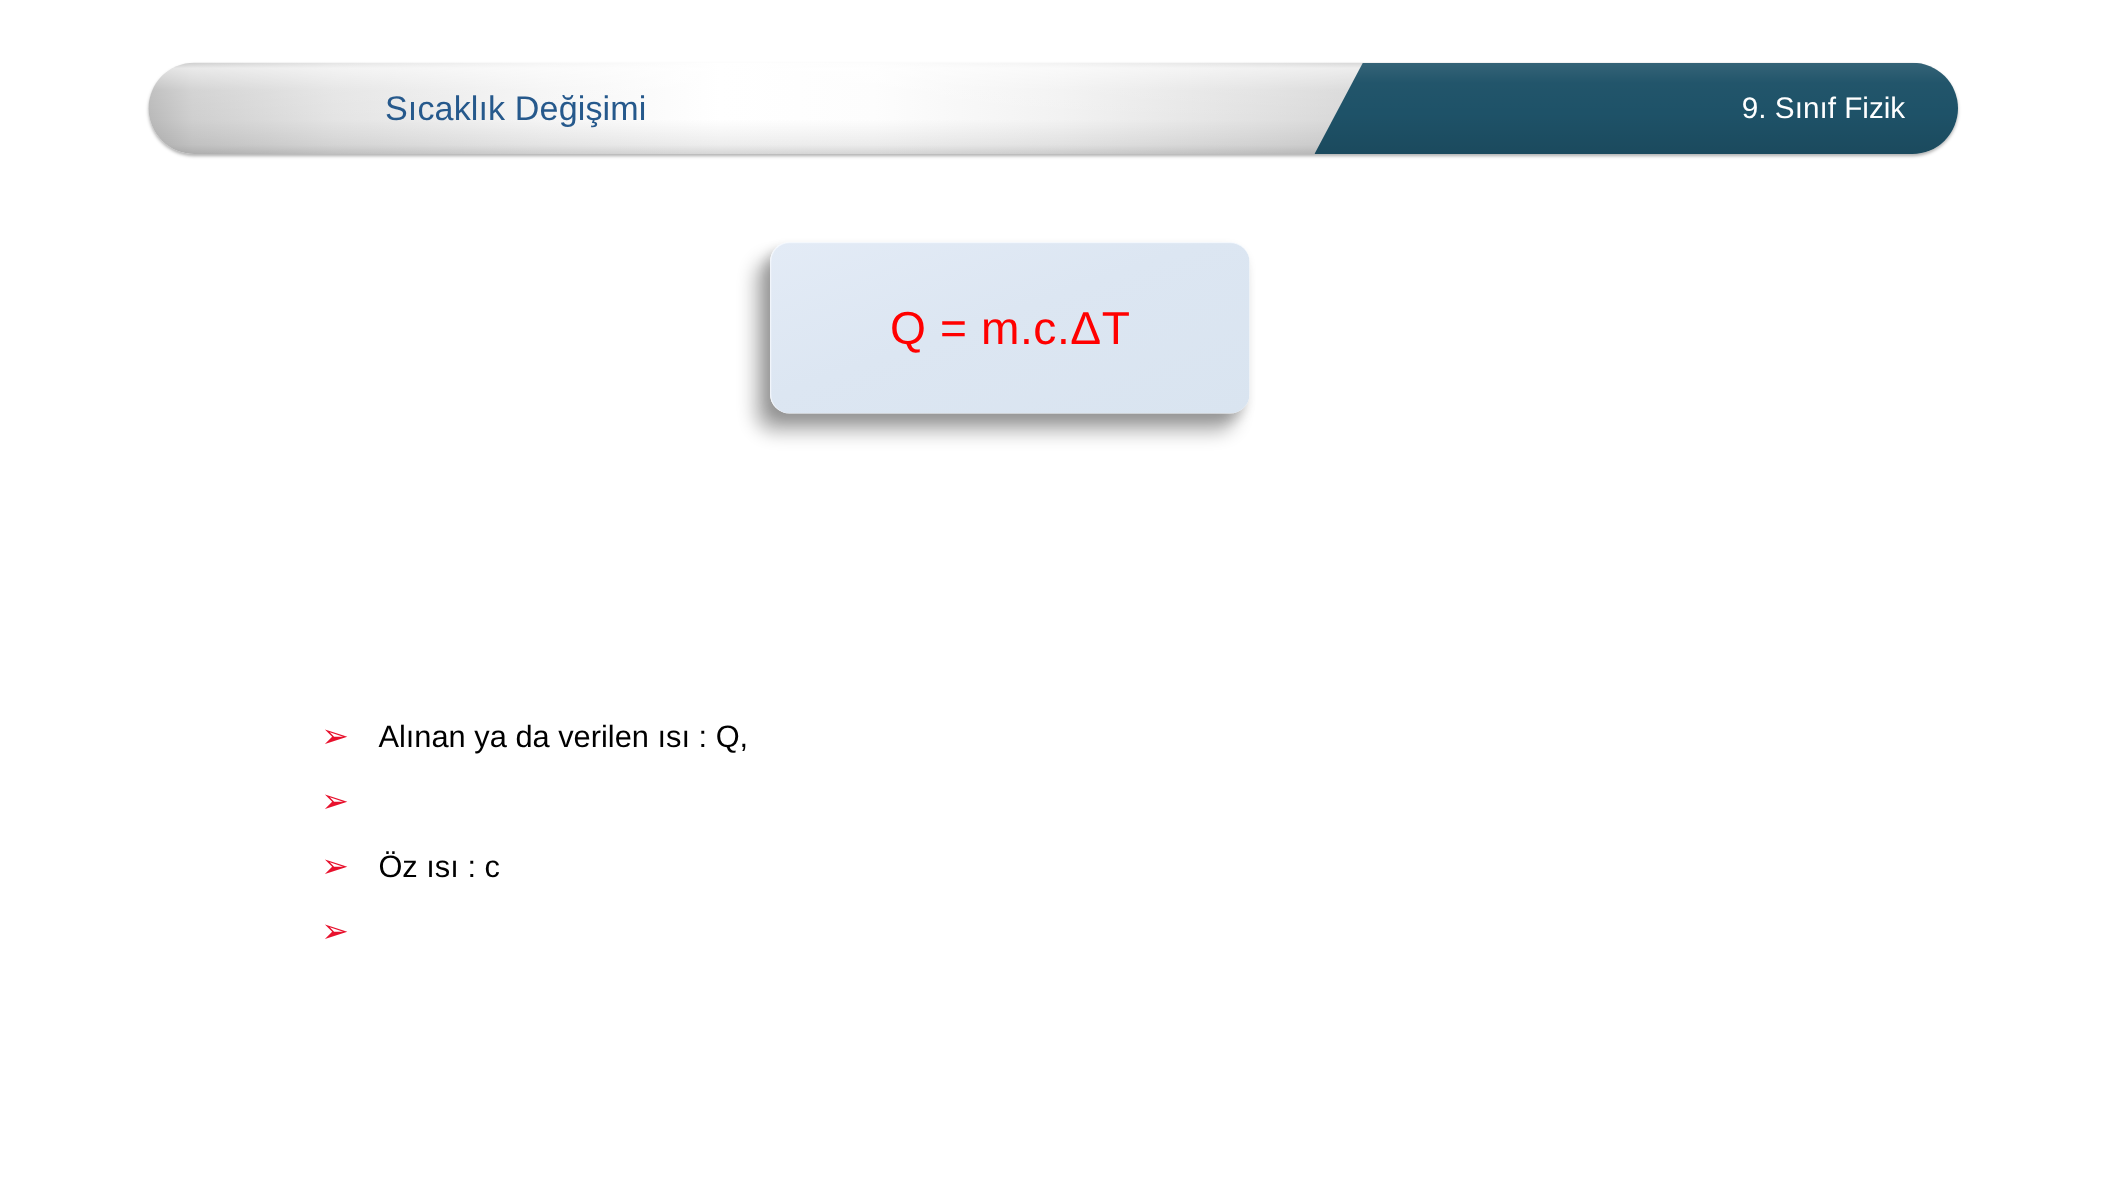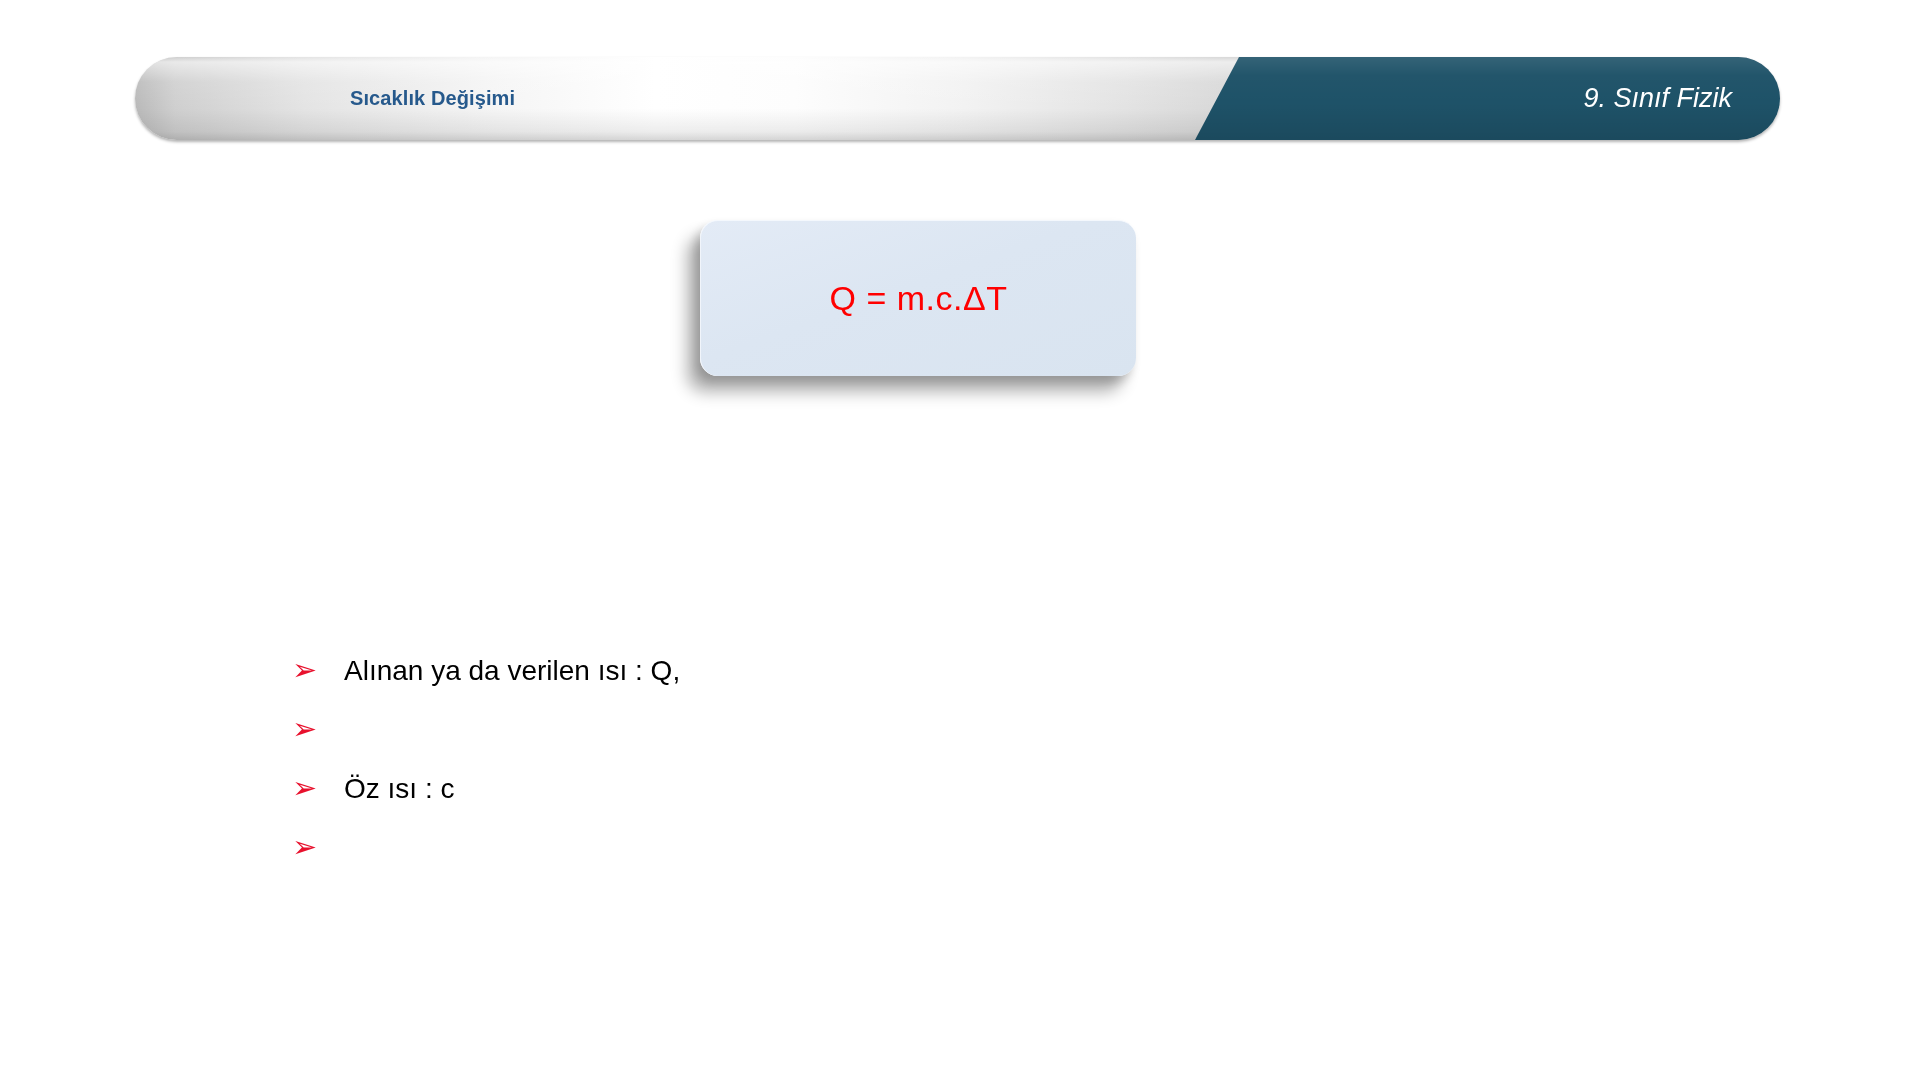--- a/index.html
+++ b/index.html
@@ -82,34 +82,33 @@
         rgba(0,0,0,0.10) 100%
     );
     pointer-events: none;
   }
   .header-title {
     position: absolute;
     left: 215px;
     top: 0;
     height: 83px;
     line-height: 83px;
-    font-size: 20px;
-    font-weight: bold;
+    font-size: 31px;
+    font-weight: normal;
     color: #26598c;
     letter-spacing: 0.1px;
     white-space: nowrap;
   }
   .header-subject {
     position: absolute;
     right: 48px;
     top: 0;
     height: 83px;
     line-height: 83px;
     font-size: 27px;
-    font-style: italic;
     color: #ffffff;
     white-space: nowrap;
     text-align: right;
   }
 
   
   .formula-box {
     position: absolute;
     left: 700px;
     top: 220px;
@@ -125,21 +124,21 @@
     border-top: 1px solid #f4f8fd;
     border-left: 1px solid #f1f5fb;
     box-shadow:
         -13px 16px 16px rgba(0,0,0,0.30),
         -4px 6px 10px rgba(0,0,0,0.16);
     display: flex;
     align-items: center;
     justify-content: center;
   }
   .formula-text {
-    font-size: 34px;
+    font-size: 42px;
     color: #ff0000;
     letter-spacing: 0.5px;
     white-space: nowrap;
   }
 
   
   .bullet-list {
     position: absolute;
     left: 292px;
     top: 640px;

